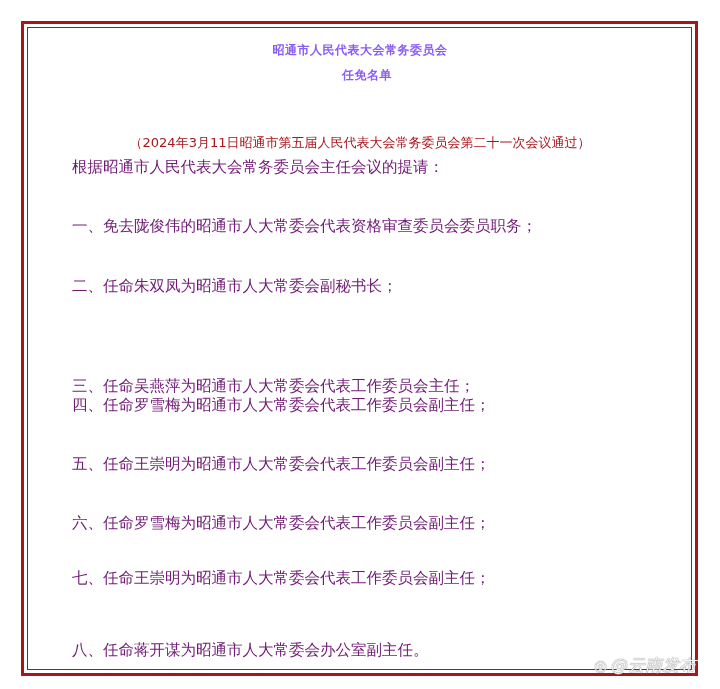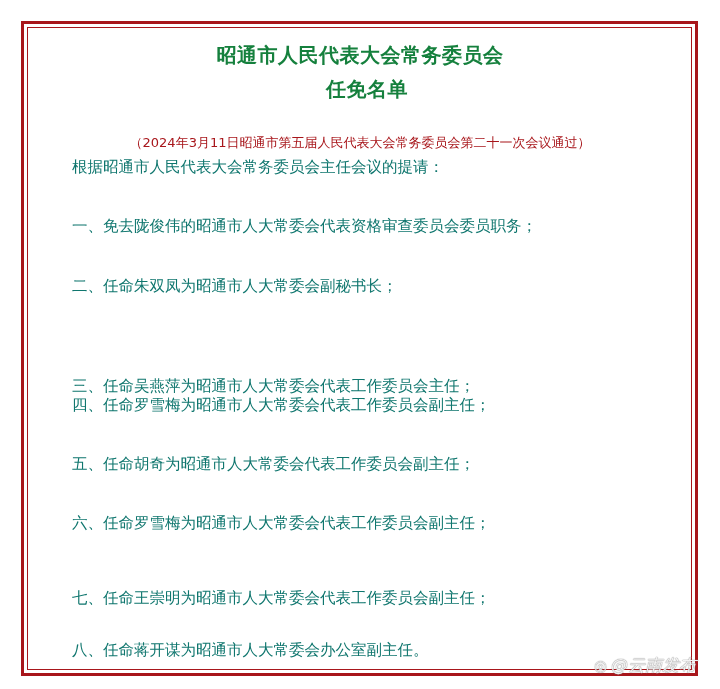--- a/index.html
+++ b/index.html
@@ -10,30 +10,30 @@
     .frame-outer {
       position: absolute; left: 21px; top: 21px; width: 671px; height: 649px;
       border: 3px solid #a8161b; box-sizing: content-box;
     }
     .frame-inner {
       position: absolute; left: 3px; top: 3px; right: 3px; bottom: 3px;
       border: 1px solid #a8161b;
     }
     .title {
       position: absolute; left: 0; right: 0; text-align: center;
-      color: #15803d; font-weight: bold; font-size: 20px; letter-spacing: 0.5px;
+      color: #8b5cf6; font-weight: bold; font-size: 12px; letter-spacing: 0.5px;
     }
     .t1 { top: 42px; }
-    .t2 { top: 76px; margin-left: 14px; }
+    .t2 { top: 67px; margin-left: 14px; }
     .subtitle {
       position: absolute; left: 0; right: 0; top: 103px; text-align: center;
       color: #a8161b; font-size: 13px; margin-top: 31px;
     }
     .line {
-      position: absolute; left: 72px; font-size: 15.5px; color: #0f766e; white-space: nowrap;
+      position: absolute; left: 72px; font-size: 15.5px; color: #701a75; white-space: nowrap;
     }
     .watermark {
       position: absolute; right: 24px; bottom: 12px; font-size: 17px; color: rgba(255,255,255,0.9);
       text-shadow: 0 0 1px #888, 0 0 1px #888; white-space: nowrap; font-style: italic;
     }
     .wm-icon { font-size: 15px; margin-right: 4px; }
   </style>
 </head>
 <body>
 
@@ -43,20 +43,20 @@
 
 <div class="title t1">昭通市人民代表大会常务委员会</div>
 <div class="title t2">任免名单</div>
 <div class="subtitle">（2024年3月11日昭通市第五届人民代表大会常务委员会第二十一次会议通过）</div>
 
 <div class="line" style="top:157px;">根据昭通市人民代表大会常务委员会主任会议的提请：</div>
 <div class="line" style="top:216px;">一、免去陇俊伟的昭通市人大常委会代表资格审查委员会委员职务；</div>
 <div class="line" style="top:276px;font-family:Liberation Mono, monospace;">二、任命朱双凤为昭通市人大常委会副秘书长；</div>
 <div class="line" style="top:335px;margin-top:41px;">三、任命吴燕萍为昭通市人大常委会代表工作委员会主任；</div>
 <div class="line" style="top:395px;">四、任命罗雪梅为昭通市人大常委会代表工作委员会副主任；</div>
-<div class="line" style="top:454px;">五、任命胡奇为昭通市人大常委会代表工作委员会副主任；</div>
+<div class="line" style="top:454px;">五、任命王崇明为昭通市人大常委会代表工作委员会副主任；</div>
 <div class="line" style="top:513px;">六、任命罗雪梅为昭通市人大常委会代表工作委员会副主任；</div>
-<div class="line" style="top:588px;">七、任命王崇明为昭通市人大常委会代表工作委员会副主任；</div>
+<div class="line" style="top:568px;">七、任命王崇明为昭通市人大常委会代表工作委员会副主任；</div>
 <div class="line" style="top:640px;">八、任命蒋开谋为昭通市人大常委会办公室副主任。</div>
 
 <div class="watermark">
   <span class="wm-icon">◎</span><span>@云南发布</span>
 </div>
 
 </body></html>

